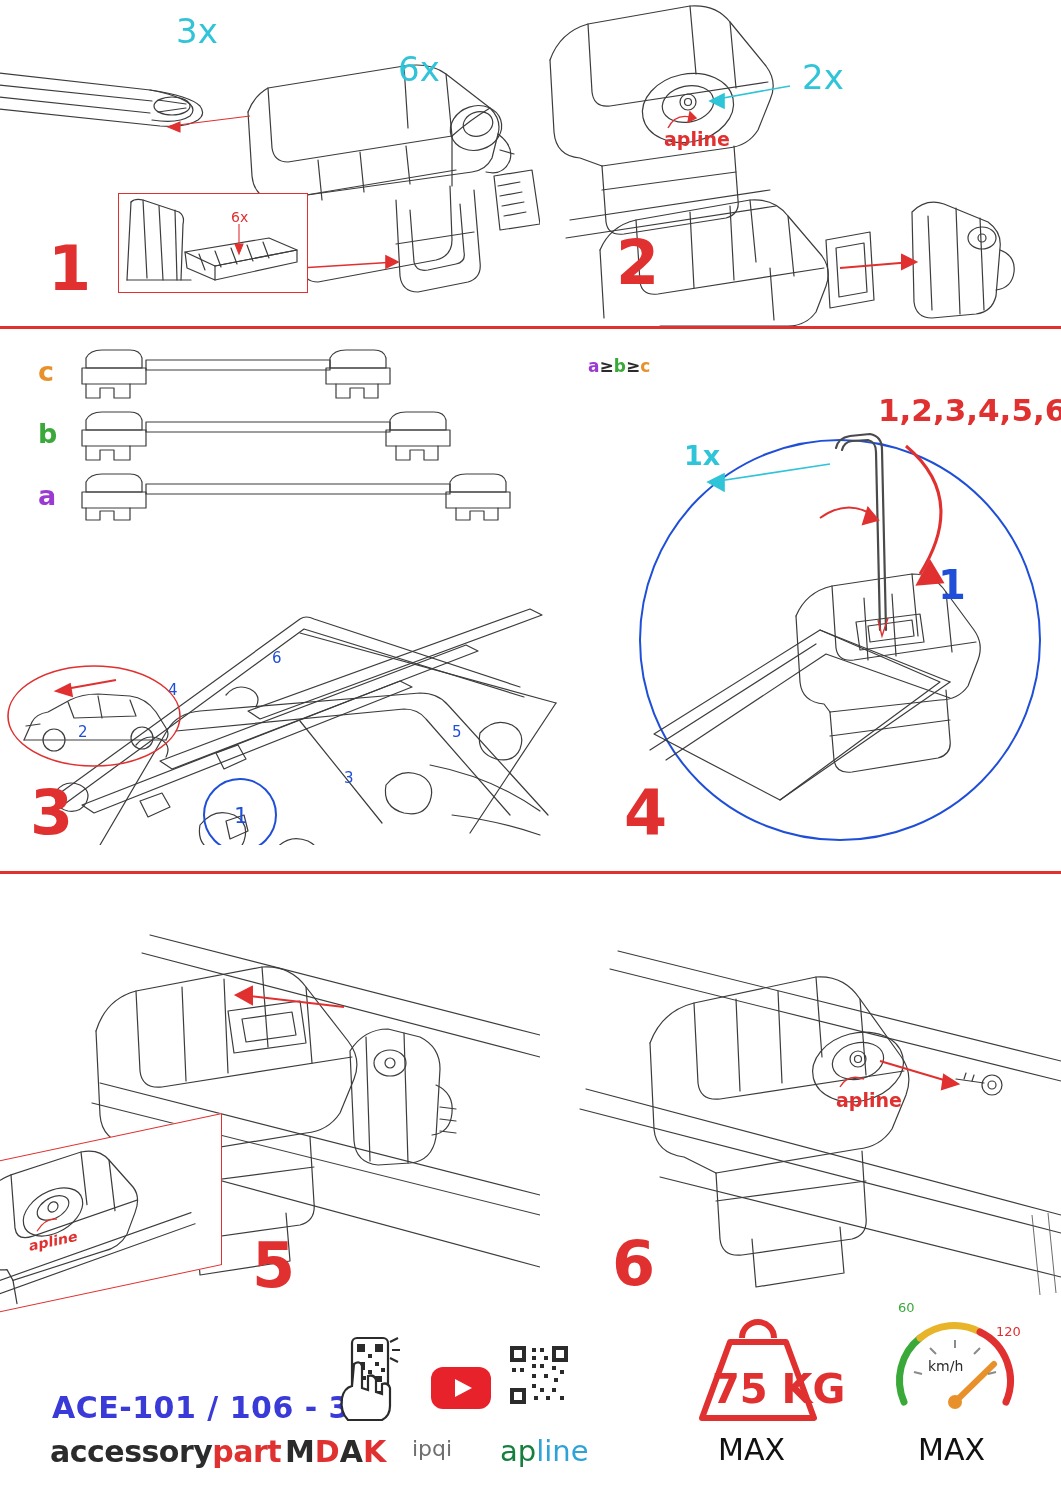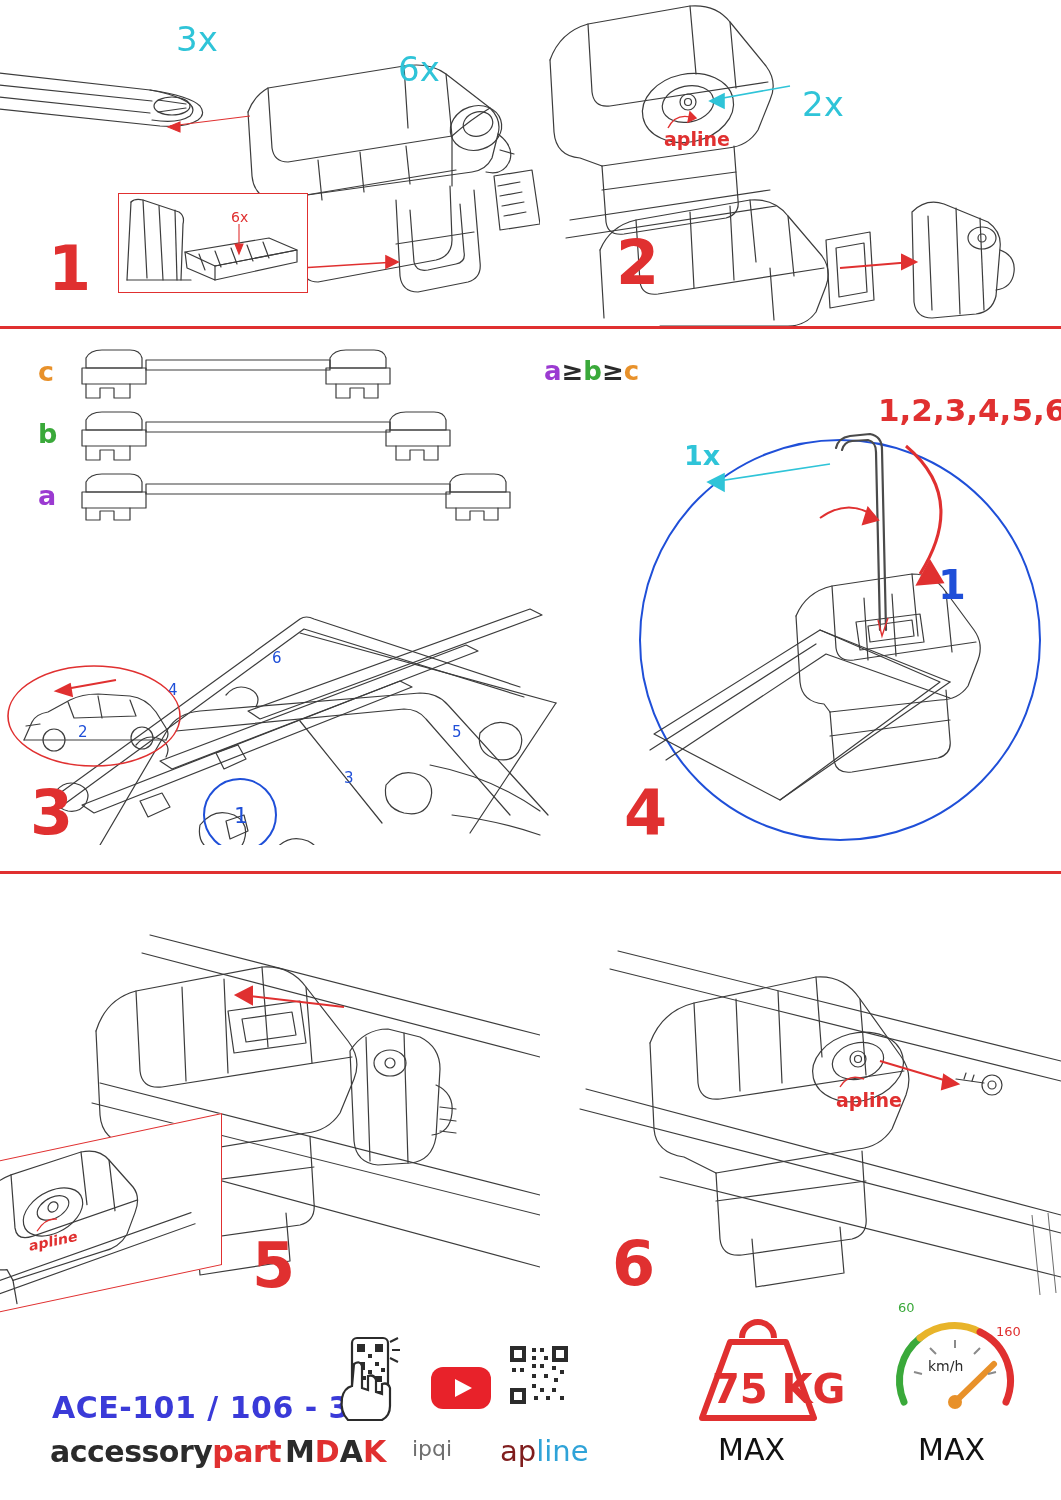--- a/index.html
+++ b/index.html
@@ -177,21 +177,21 @@
           <path d="M80 60 L86 76 M96 57 L102 73 M112 54 L118 70 M128 51 L134 67 M144 48 L150 64"></path>
         </g>
         <g class="ln-red" style="stroke-width:1.1">
           <path d="M120 30 L120 58"></path>
           <path d="M116 50 L120 60 L124 50 Z" fill="#e03030"></path>
         </g>
         <text x="112" y="28" fill="#e03030" font-family="DejaVu Sans, sans-serif" font-size="14">6x</text>
       </svg>
     </div>
 
-    <div class="qty" style="left:176px;top:22px;">3x</div>
+    <div class="qty" style="left:176px;top:14px;">3x</div>
     <div class="qty" style="left:398px;top:52px;">6x</div>
     <div class="stepnum" style="left:48px;top:238px;">1</div>
   </div>
 
   <div class="blk" style="left:540px;top:0;width:521px;height:326px;">
     <svg width="521" height="326" viewBox="0 0 521 326">
 
       <g class="ln">
         <path d="M10 60 Q20 32 48 24 L150 6 Q176 4 190 22 L226 66 Q238 82 230 100 L218 130 Q208 146 188 148 L62 166"></path>
         <path d="M10 60 L14 132 Q16 156 40 158 L62 166"></path>
@@ -238,21 +238,21 @@
         <ellipse cx="442" cy="238" rx="14" ry="11"></ellipse>
         <circle cx="442" cy="238" r="4"></circle>
         <path d="M460 250 Q476 256 474 272 Q472 288 456 290"></path>
       </g>
 
       <g class="ln-red" style="stroke-width:2">
         <path d="M300 268 L372 262"></path>
         <path d="M362 255 L376 262 L362 269 Z" fill="#e03030"></path>
       </g>
     </svg>
-    <div class="qty" style="left:262px;top:60px;margin-top:27px;">2x</div>
+    <div class="qty" style="left:262px;top:60px;">2x</div>
     <div class="stepnum" style="left:76px;top:232px;">2</div>
   </div>
 
   <div class="blk" style="left:0;top:330px;width:620px;height:541px;">
 
     <svg width="500" height="180" viewBox="0 0 500 180" style="position:absolute;left:60px;top:12px;">
 
       <g class="ln">
         <path d="M26 16 Q30 8 42 8 L70 8 Q80 8 82 16 L82 26 L26 26 Z"></path>
         <path d="M22 26 L86 26 L86 42 L22 42 Z"></path>
@@ -347,21 +347,21 @@
         <circle cx="48" cy="80" r="11"></circle>
         <circle cx="136" cy="78" r="11"></circle>
         <path d="M20 66 L34 64"></path>
       </g>
       <g class="ln-red" style="stroke-width:1.8">
         <path d="M54 30 L110 20"></path>
         <path d="M64 24 L50 31 L66 36 Z" fill="#e03030"></path>
       </g>
     </svg>
 
-    <div class="lbl" style="left:544px;top:28px;font-size:26px;">
+    <div class="lbl" style="left:588px;top:28px;font-size:17px;">
       <span style="color:#9b3ad1;">a</span><span style="color:#2b2b2b;">≥</span><span style="color:#3aa93a;">b</span><span style="color:#2b2b2b;">≥</span><span style="color:#e8912a;">c</span>
     </div>
 
     <div class="stepnum" style="left:30px;top:452px;">3</div>
   </div>
 
   <div class="blk" style="left:620px;top:330px;width:441px;height:541px;">
     <svg width="441" height="541" viewBox="0 0 441 541">
 
       <circle cx="220" cy="310" r="200" class="ln-blue"></circle>
@@ -598,21 +598,21 @@
           <rect x="32" y="44" width="4" height="4"></rect>
           <rect x="44" y="44" width="4" height="4"></rect>
         <rect x="26" y="52" width="4" height="4"></rect>
           <rect x="38" y="52" width="4" height="4"></rect>
           <rect x="52" y="52" width="4" height="4"></rect>
       </g>
     </svg>
   </div>
 
   <div class="logo-apline">
-    <span style="color:#7f1d1d;">ap</span><span style="color:#2fa3d8;">line</span>
+    <span style="color:#15803d;">ap</span><span style="color:#2fa3d8;">line</span>
   </div>
 
   <div style="position:absolute;left:690px;top:1316px;width:160px;height:110px;">
     <svg width="160" height="110" viewBox="0 0 160 110">
       <path d="M52 22 a16 16 0 0 1 32 0" fill="none" stroke="#e03030" stroke-width="6"></path>
       <path d="M40 26 L96 26 L124 102 L12 102 Z" fill="#fff" stroke="#e03030" stroke-width="6" stroke-linejoin="round"></path>
     </svg>
   </div>
   <div class="kgtext" style="left:712px;top:1366px;">75 KG</div>
   <div class="maxlabel" style="left:718px;top:1432px;">MAX</div>
@@ -623,17 +623,17 @@
       <path d="M30 32 A54 54 0 0 1 90 26" fill="none" stroke="#e8b42a" stroke-width="7" stroke-linecap="round"></path>
       <path d="M90 26 A54 54 0 0 1 116 96" fill="none" stroke="#e03030" stroke-width="7" stroke-linecap="round"></path>
       <circle cx="65" cy="96" r="7" fill="#e8912a"></circle>
       <path d="M65 96 L104 58" stroke="#e8912a" stroke-width="6" stroke-linecap="round" fill="none"></path>
       <g stroke="#8a8a8a" stroke-width="2">
         <path d="M24 66 L32 68 M40 42 L46 48 M65 34 L65 42 M90 42 L84 48 M106 66 L98 68"></path>
       </g>
     </svg>
   </div>
   <div class="speed-small" style="left:898px;top:1300px;color:#3aa93a;">60</div>
-  <div class="speed-small" style="left:996px;top:1324px;color:#e03030;">160</div>
+  <div class="speed-small" style="left:996px;top:1324px;color:#e03030;">120</div>
   <div class="speed-small" style="left:928px;top:1358px;color:#2b2b2b;font-size:14px;">km/h</div>
   <div class="maxlabel" style="left:918px;top:1432px;">MAX</div>
 
 </div>
 
 </body></html>

